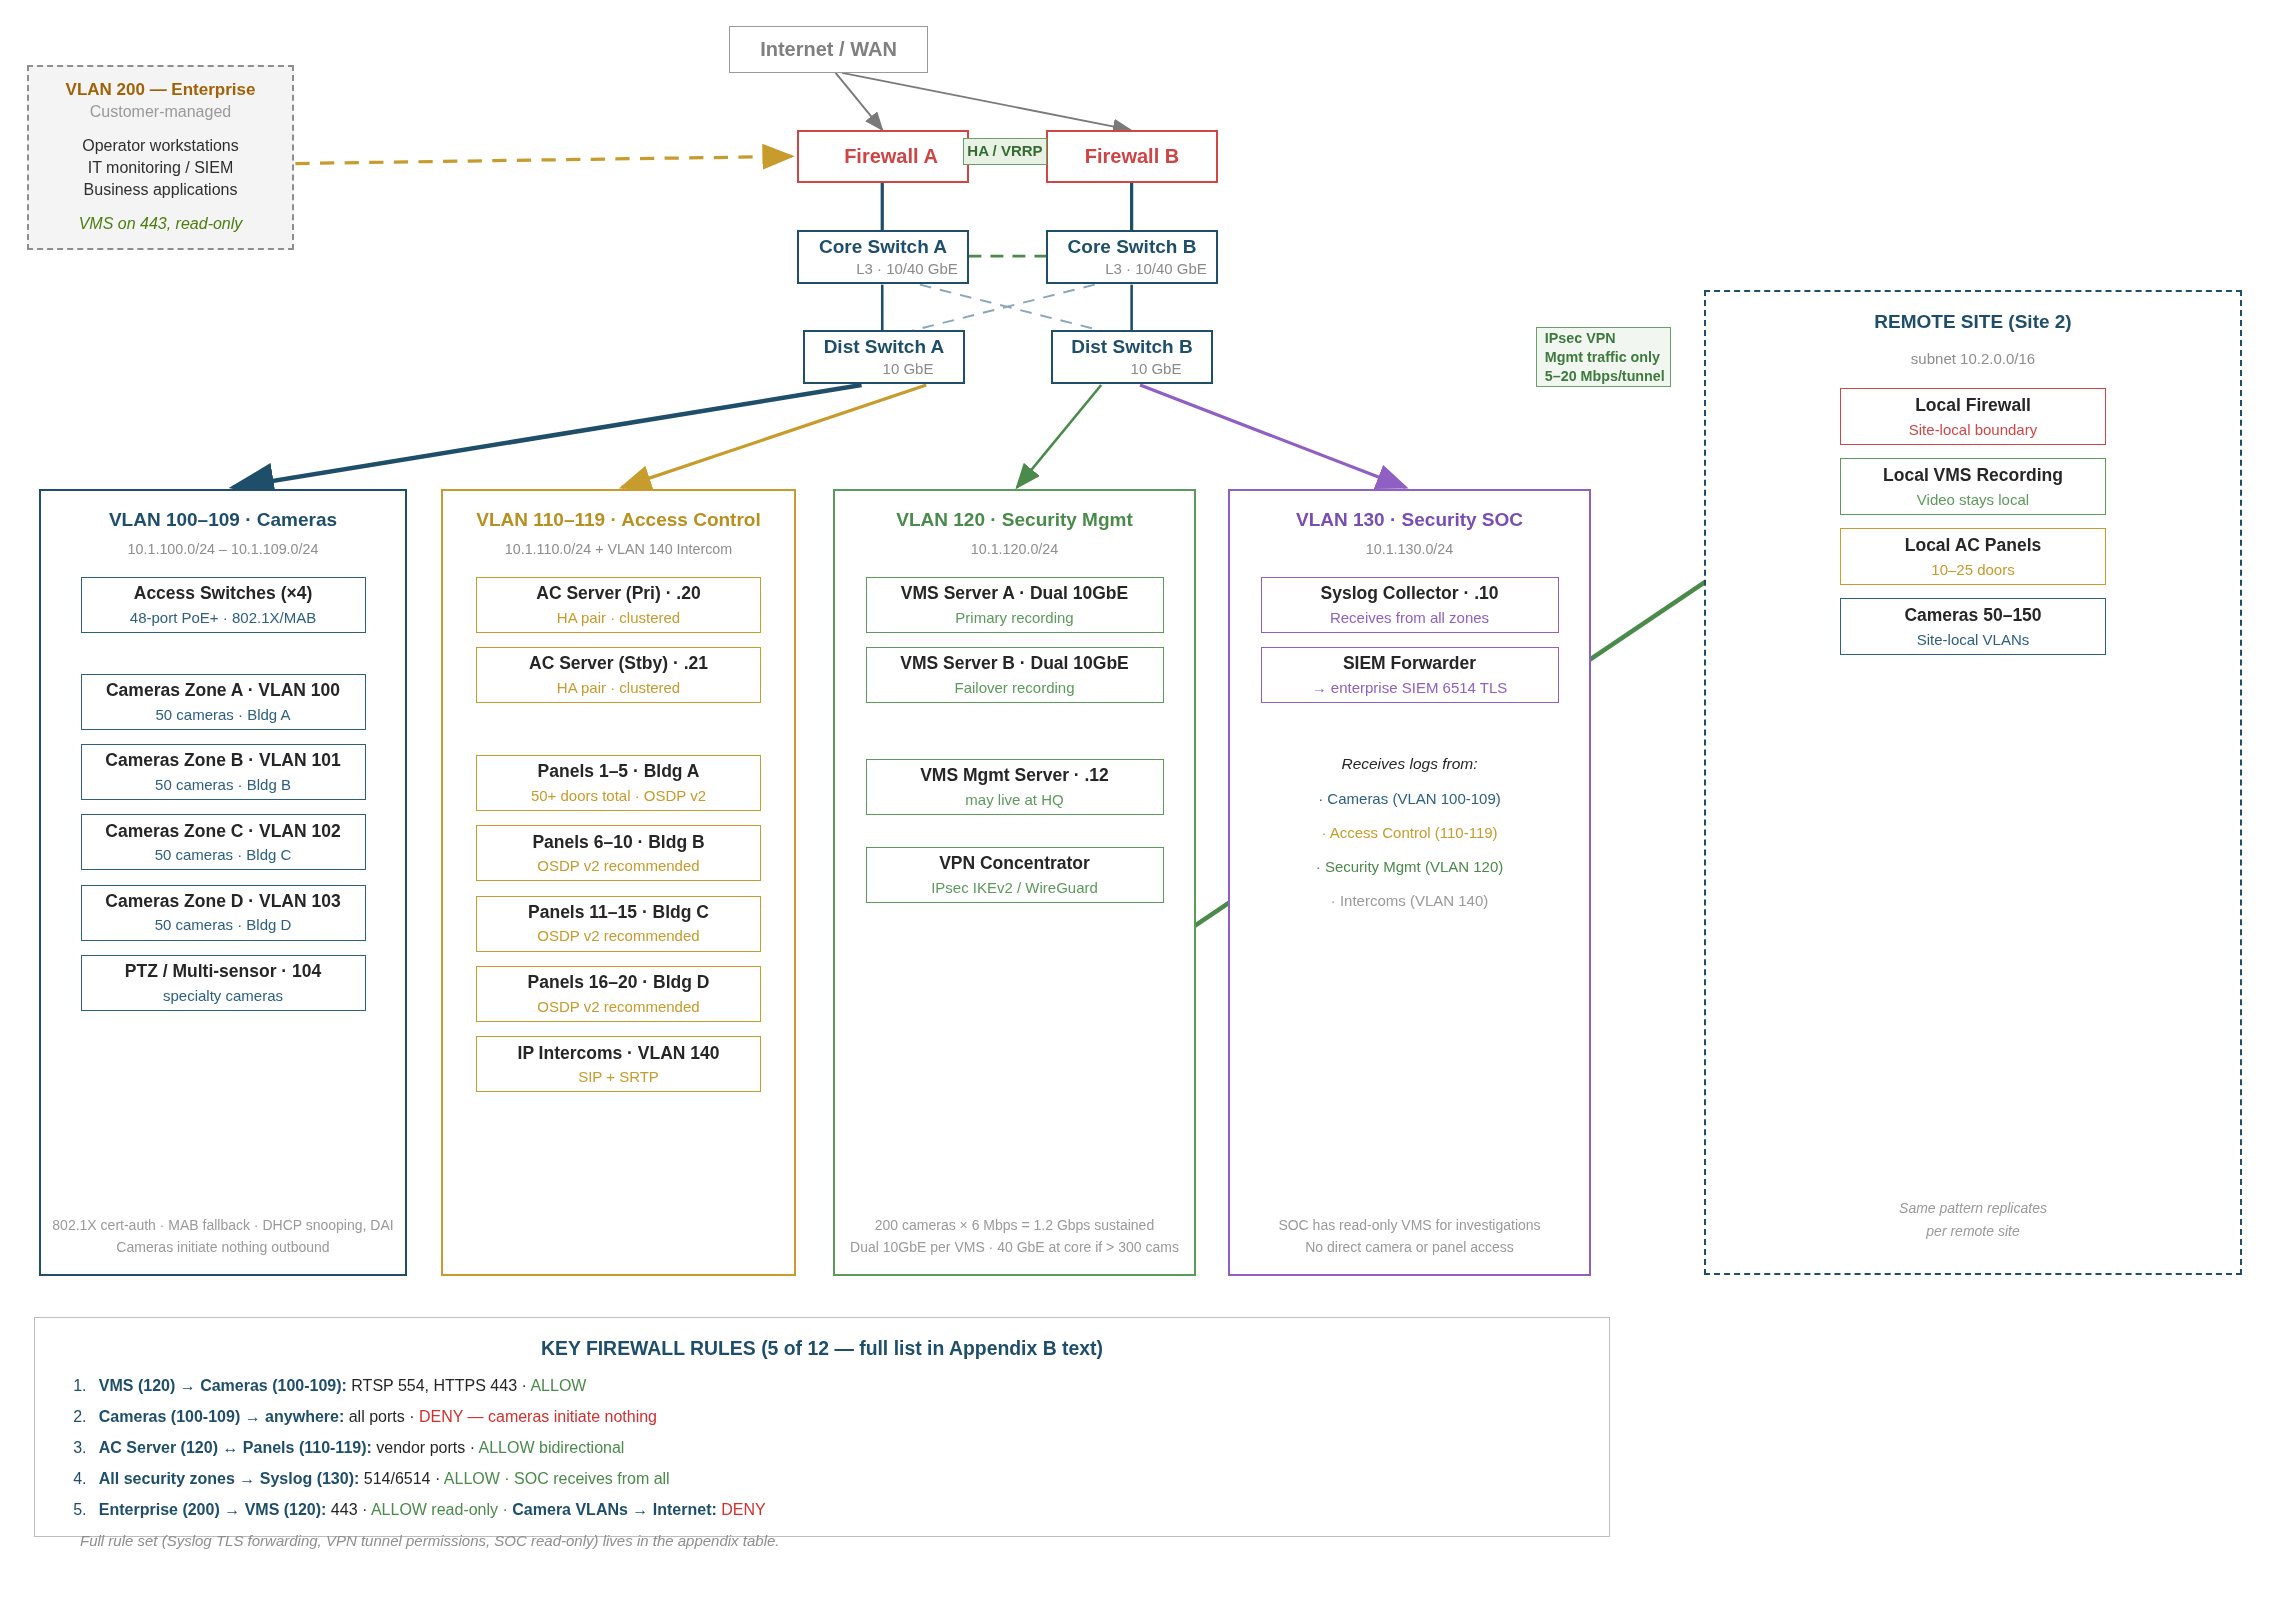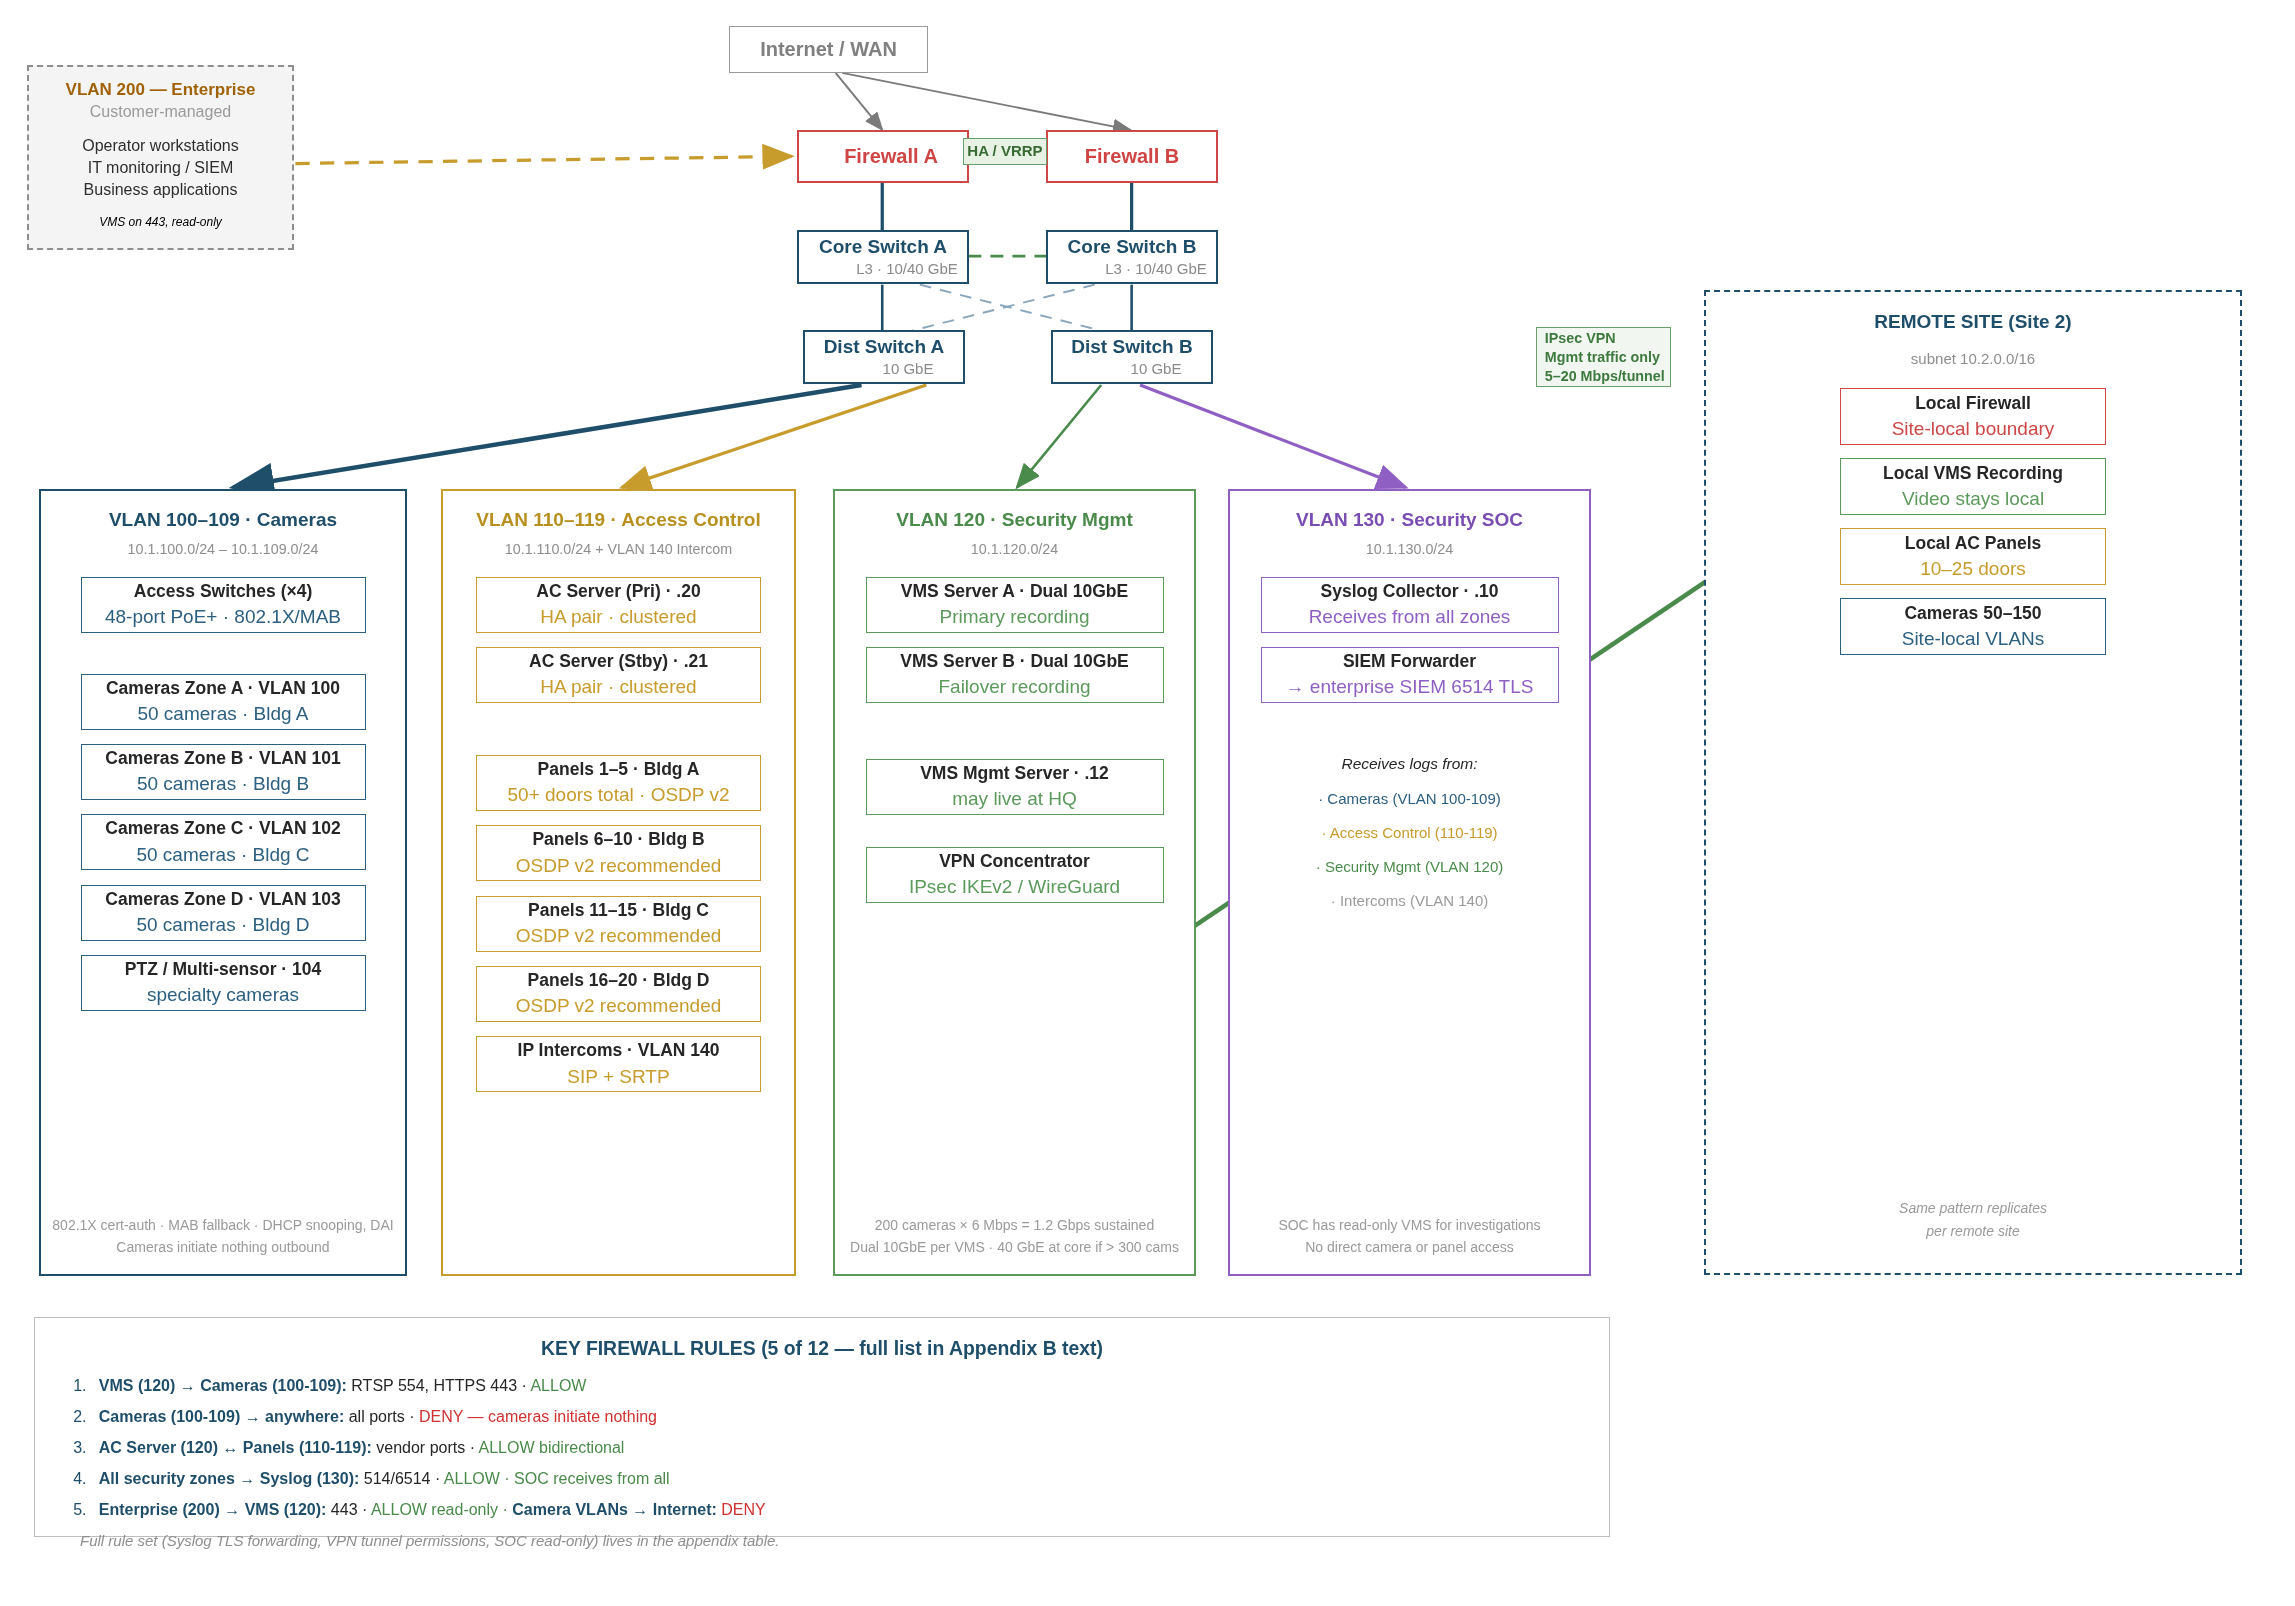--- a/index.html
+++ b/index.html
@@ -32,36 +32,36 @@
   #dist-switch-b{left:1051px;top:330px;width:162px;height:54px;border:2.6px solid #1f4e6b;}
   .sw .t1{font-size:19px;color:#1f4e6b;}
   .sw .t2{font-size:15px;color:#8a8a8a;margin-top:1.9px;margin-left:48px;}
 
   
   #vlan200{left:27px;top:65px;width:267px;height:185px;border:2.6px dashed #8e8e8e;
            background:#f4f4f4;justify-content:flex-start;padding-top:13px;}
   #vlan200 .hdr{font-size:17px;font-weight:bold;color:#a16207;margin-bottom:3px;}
   #vlan200 .sub{font-size:16px;color:#9a9a9a;margin-bottom:14.3px;}
   #vlan200 .li{font-size:16px;color:#2e2e2e;line-height:1.38;}
-  #vlan200 .note{font-size:12px;color:#000000;font-style:italic;margin-top:13px;}
+  #vlan200 .note{font-size:16px;color:#4d7c0f;font-style:italic;margin-top:13px;}
 
   
   #ipsec-note{left:1536px;top:327px;width:135px;height:60px;border:1.3px solid #6a9e6a;
               background:#f2f6f0;align-items:flex-start;padding-left:7.8px;justify-content:flex-end;}
   #ipsec-note .li{font-size:14.3px;font-weight:bold;color:#3d7a3d;line-height:1.32;text-align:left;}
 
   
   .zone{position:absolute;box-sizing:border-box;background:#ffffff;z-index:2;top:489px;height:787px;}
   .zone .z-hdr{font-size:19px;font-weight:bold;text-align:center;margin-top:18px;}
   .zone .z-sub{font-size:14.3px;color:#8e8e8e;text-align:center;margin-top:10.4px;}
   .zone .cards{margin-top:19.4px;}
   .card{box-sizing:border-box;background:#ffffff;margin:0 auto 14.3px auto;
         display:flex;flex-direction:column;align-items:center;justify-content:center;}
   .card .c1{font-size:17.5px;font-weight:bold;color:#262626;text-align:center;line-height:1.2;}
-  .card .c2{font-size:19px;text-align:center;margin-top:4.5px;line-height:1.2;}
+  .card .c2{font-size:15px;text-align:center;margin-top:4.5px;line-height:1.2;}
   .z-foot{position:absolute;bottom:15.5px;left:0;right:0;text-align:center;
           font-size:14px;color:#9a9a9a;line-height:1.6;}
 
   #zone-cameras{left:39px;width:368px;border:2.6px solid #1f4e6b;}
   #zone-cameras .z-hdr{color:#1f4e6b;}
   #zone-cameras .card{border:1.9px solid #2c5f80;width:285px;height:56px;}
   #zone-cameras .card .c2{color:#2c5f80;}
 
   #zone-access{left:441px;width:355px;border:2.6px solid #c79b2c;}
   #zone-access .z-hdr{color:#b8901f;}

